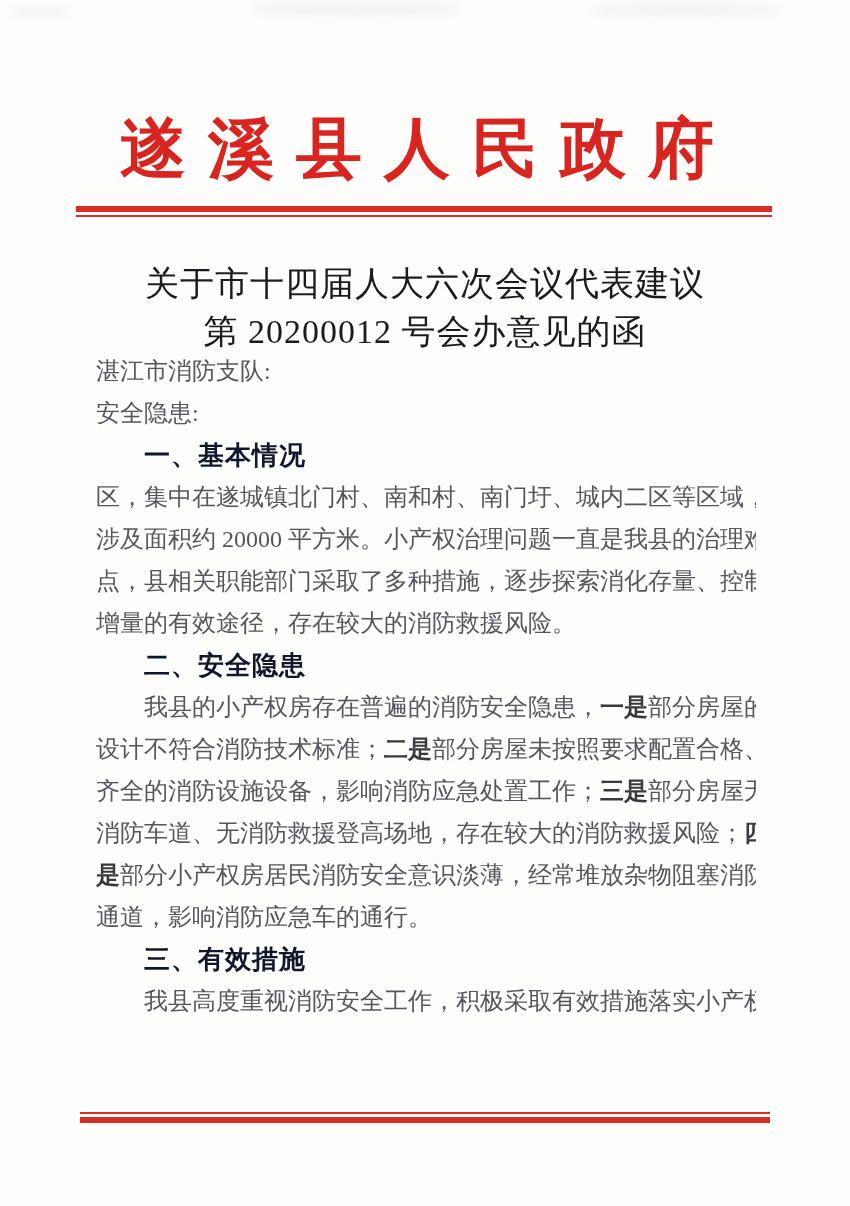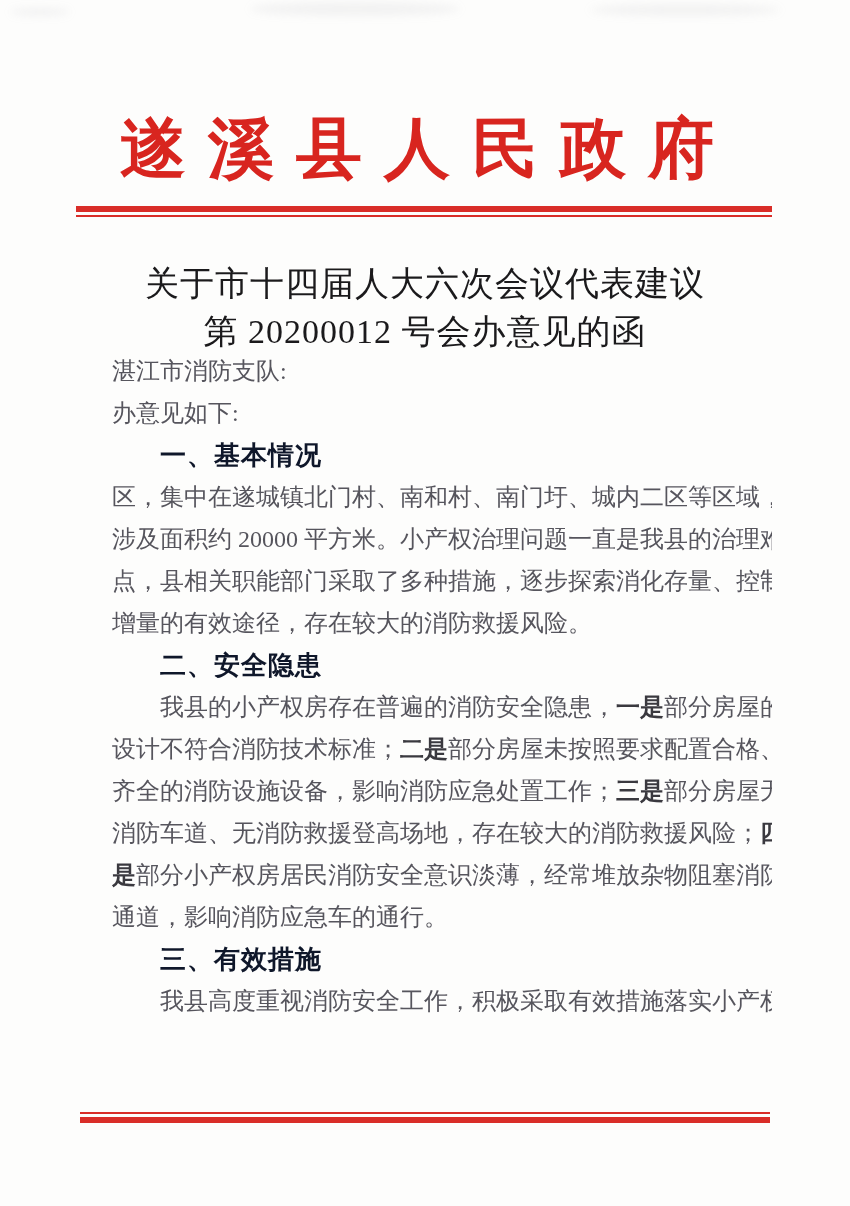--- a/index.html
+++ b/index.html
@@ -56,21 +56,21 @@
     font-weight: 400;
     font-size: 34px;
     line-height: 48px;
     letter-spacing: 1px;
     margin-top: 32px;
   }
 
   
   .doc-body {
     position: absolute;
-    left: 112px; top: 350px;
+    left: 96px; top: 350px;
     width: 660px;
     color: #56555d;
     font-size: 24px;
     line-height: 42px;
   }
   .doc-body .line {
     height: 42px;
     white-space: nowrap;
     overflow: hidden;
   }
@@ -102,21 +102,21 @@
   <div class="rule rule-top-thick"></div>
   <div class="rule rule-top-thin"></div>
 
   <div class="doc-title">
     <div>关于市十四届人大六次会议代表建议</div>
     <div>第 20200012 号会办意见的函</div>
   </div>
 
   <div class="doc-body">
       <div class="line"><span>湛江市消防支队:</span></div>
-      <div class="line"><span>办意见如下:</span></div>
+      <div class="line"><span>安全隐患:</span></div>
       <div class="line heading indent"><span>一、基本情况</span></div>
       <div class="line"><span>区，集中在遂城镇北门村、南和村、南门圩、城内二区等区域，</span></div>
       <div class="line"><span>涉及面积约 20000 平方米。小产权治理问题一直是我县的治理难</span></div>
       <div class="line"><span>点，县相关职能部门采取了多种措施，逐步探索消化存量、控制</span></div>
       <div class="line"><span>增量的有效途径，存在较大的消防救援风险。</span></div>
       <div class="line heading indent"><span>二、安全隐患</span></div>
       <div class="line indent"><span>我县的小产权房存在普遍的消防安全隐患，</span><span class="em">一是</span><span>部分房屋的</span></div>
       <div class="line"><span>设计不符合消防技术标准；</span><span class="em">二是</span><span>部分房屋未按照要求配置合格、</span></div>
       <div class="line"><span>齐全的消防设施设备，影响消防应急处置工作；</span><span class="em">三是</span><span>部分房屋无</span></div>
       <div class="line"><span>消防车道、无消防救援登高场地，存在较大的消防救援风险；</span><span class="em">四</span></div>

